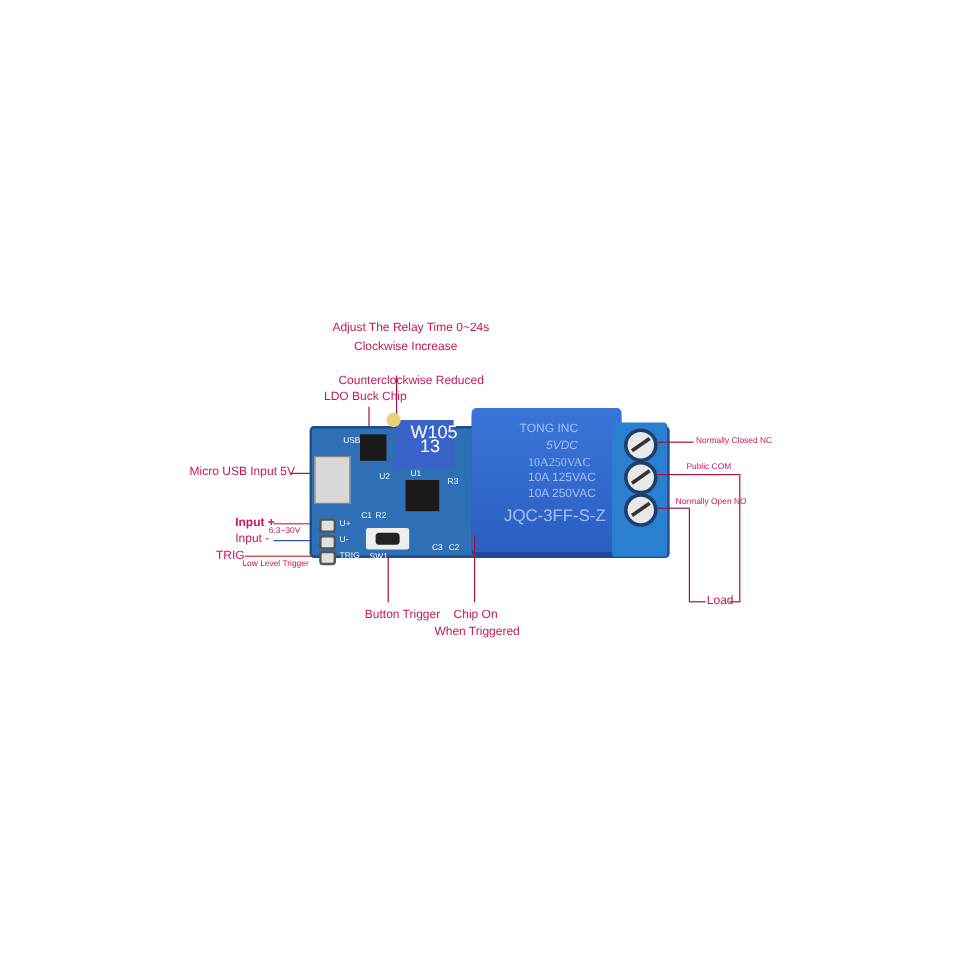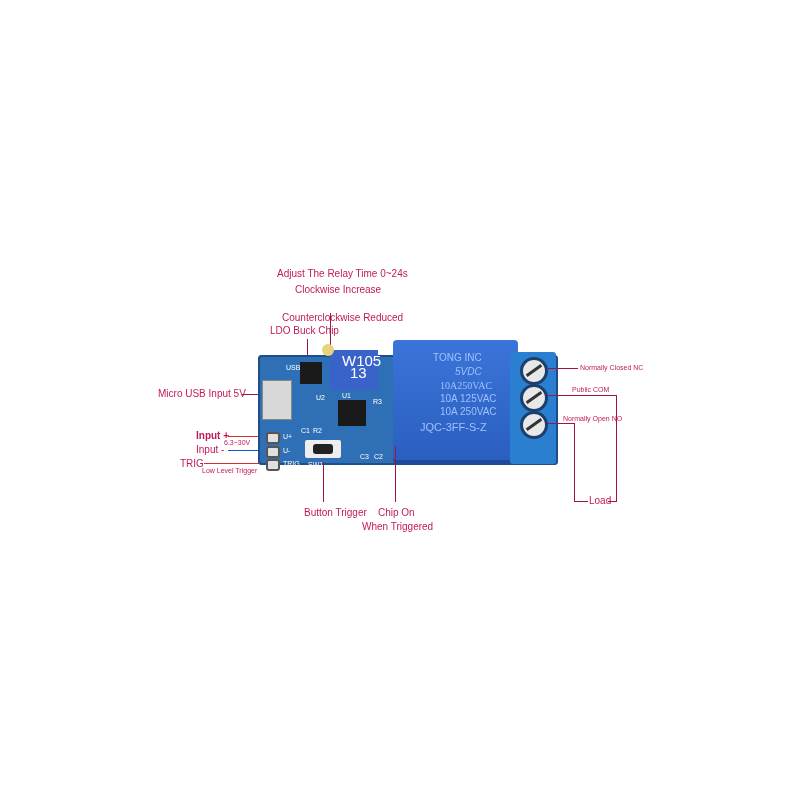--- a/index.html
+++ b/index.html
@@ -71,21 +71,21 @@
 <div class="pot-text" style="left:342px;top:352px;">W105</div>
 <div class="pot-text" style="left:350px;top:364px;">13</div>
 <div style="position:absolute;left:322px;top:344px;width:12px;height:12px;border-radius:50%;background:#e8d27a;"></div>
 
 <div class="relay"></div>
 <div class="relay-text" style="left:433px;top:352px;">TONG INC</div>
 <div class="relay-text" style="left:455px;top:366px;font-style:italic;">5VDC</div>
 <div class="relay-text" style="left:440px;top:380px;font-family:Liberation Serif, serif;">10A250VAC</div>
 <div class="relay-text" style="left:440px;top:393px;">10A 125VAC</div>
 <div class="relay-text" style="left:440px;top:406px;">10A 250VAC</div>
-<div class="relay-text" style="left:420px;top:421px;font-size:11px;">JQC-3FF-S-Z</div>
+<div class="relay-text" style="left:420px;top:421px;font-size:14px;">JQC-3FF-S-Z</div>
 
 <div class="terminal"></div>
 <div class="screw" style="left:520px;top:357px;"></div>
 <div class="screw" style="left:520px;top:384px;"></div>
 <div class="screw" style="left:520px;top:411px;"></div>
 
 <div class="line" style="left:548px;top:368px;width:30px;height:1px;"></div>
 <div class="lbl sm" style="left:580px;top:364px;">Normally Closed NC</div>
 <div class="lbl sm" style="left:572px;top:386px;">Public COM</div>
 <div class="line" style="left:548px;top:395px;width:68px;height:1px;"></div>

